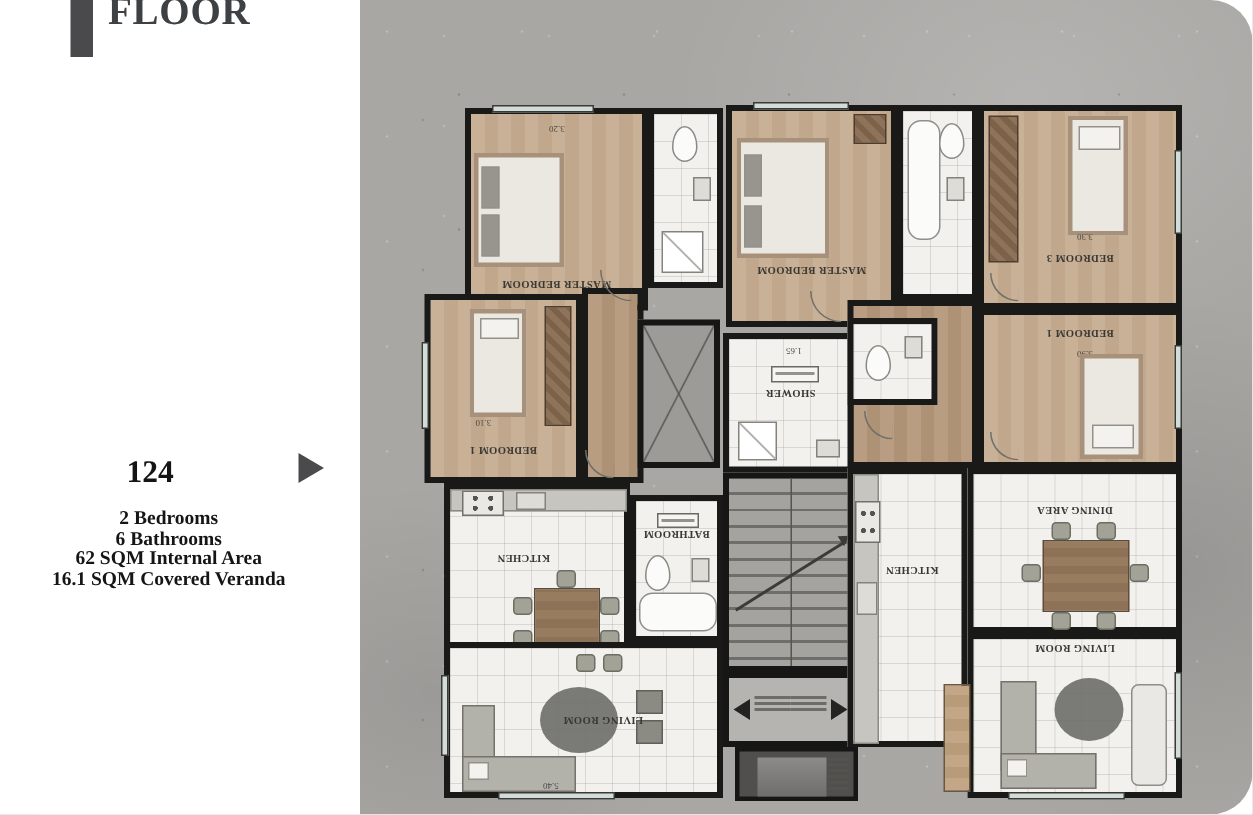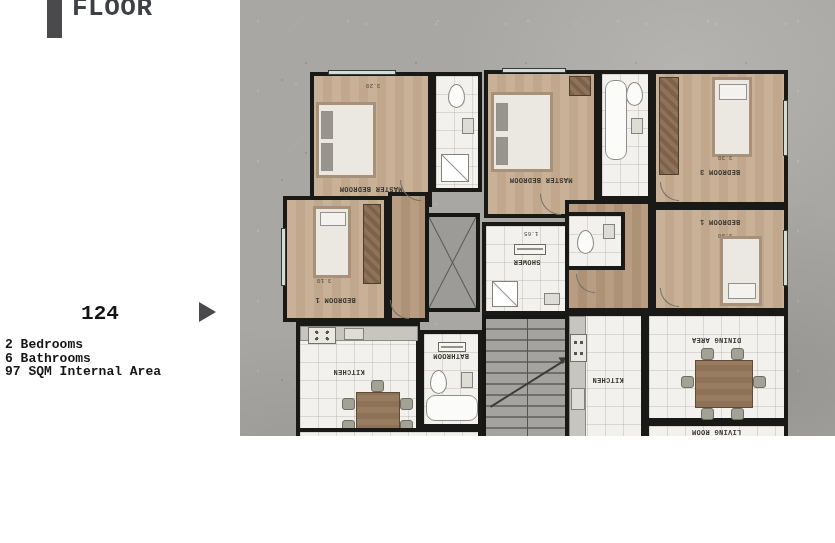--- a/index.html
+++ b/index.html
@@ -1,24 +1,24 @@
 <!DOCTYPE html>
 <html><head>
 <meta charset="utf-8">
 <style>
   html,body{margin:0;padding:0;background:#ffffff;}
-  #canvas{position:relative;width:835px;height:436px;overflow:hidden;background:#ffffff;
-          font-family:Liberation Mono, monospace;}
+  #canvas{position:relative;width:835px;height:543px;overflow:hidden;background:#ffffff;
+          font-family:Liberation Serif, serif;border-radius:28px;}
   .abs{position:absolute;}
 
   
   .accent-bar{left:47px;top:0;width:15px;height:38px;background:#4a4a4c;}
   .floor-title{left:72px;top:-7px;font-size:26px;font-weight:800;color:#3e4144;letter-spacing:.5px;}
   .unit-number{left:40px;top:302px;width:120px;text-align:center;font-size:21px;font-weight:800;color:#141414;}
-  .unit-details{left:5px;top:338px;width:215px;text-align:left;font-size:13px;font-weight:700;
+  .unit-details{left:5px;top:338px;width:215px;text-align:center;font-size:13px;font-weight:700;
                 color:#151515;line-height:13.5px;}
   .nav-triangle{left:199px;top:302px;width:0;height:0;border-top:10px solid transparent;
                 border-bottom:10px solid transparent;border-left:17px solid #4a4a4c;cursor:pointer;}
 
   
   .backdrop{left:240px;top:0;width:595px;height:543px;background-color:#a8a7a4;
     background-image:
       radial-gradient(340px 240px at 75% 12%, rgba(255,255,255,.14), transparent 70%),
       radial-gradient(300px 260px at 92% 70%, rgba(0,0,0,.10), transparent 70%),
       radial-gradient(260px 200px at 8% 85%, rgba(0,0,0,.08), transparent 70%),
@@ -97,21 +97,22 @@
 <body>
 
 <div id="canvas">
 
   <div class="abs accent-bar"></div>
   <div class="abs floor-title">FLOOR</div>
   <div class="abs unit-number">124</div>
   <div class="abs unit-details">
     <div>2 Bedrooms</div>
     <div>6 Bathrooms</div>
-    <div>97 SQM Internal Area</div>
+    <div>62 SQM Internal Area</div>
+    <div>16.1 SQM Covered Veranda</div>
   </div>
   <div class="abs nav-triangle"></div>
 
   <div class="abs backdrop">
 
     <div class="room wood" style="left:70px;top:72px;width:122px;height:135px;">
       <div class="bed" style="left:2px;top:26px;width:60px;height:76px;">
         <div class="pillow gray" style="left:2px;top:6px;width:10px;height:26px;"></div>
         <div class="pillow gray" style="left:2px;top:38px;width:10px;height:26px;"></div>
       </div>

